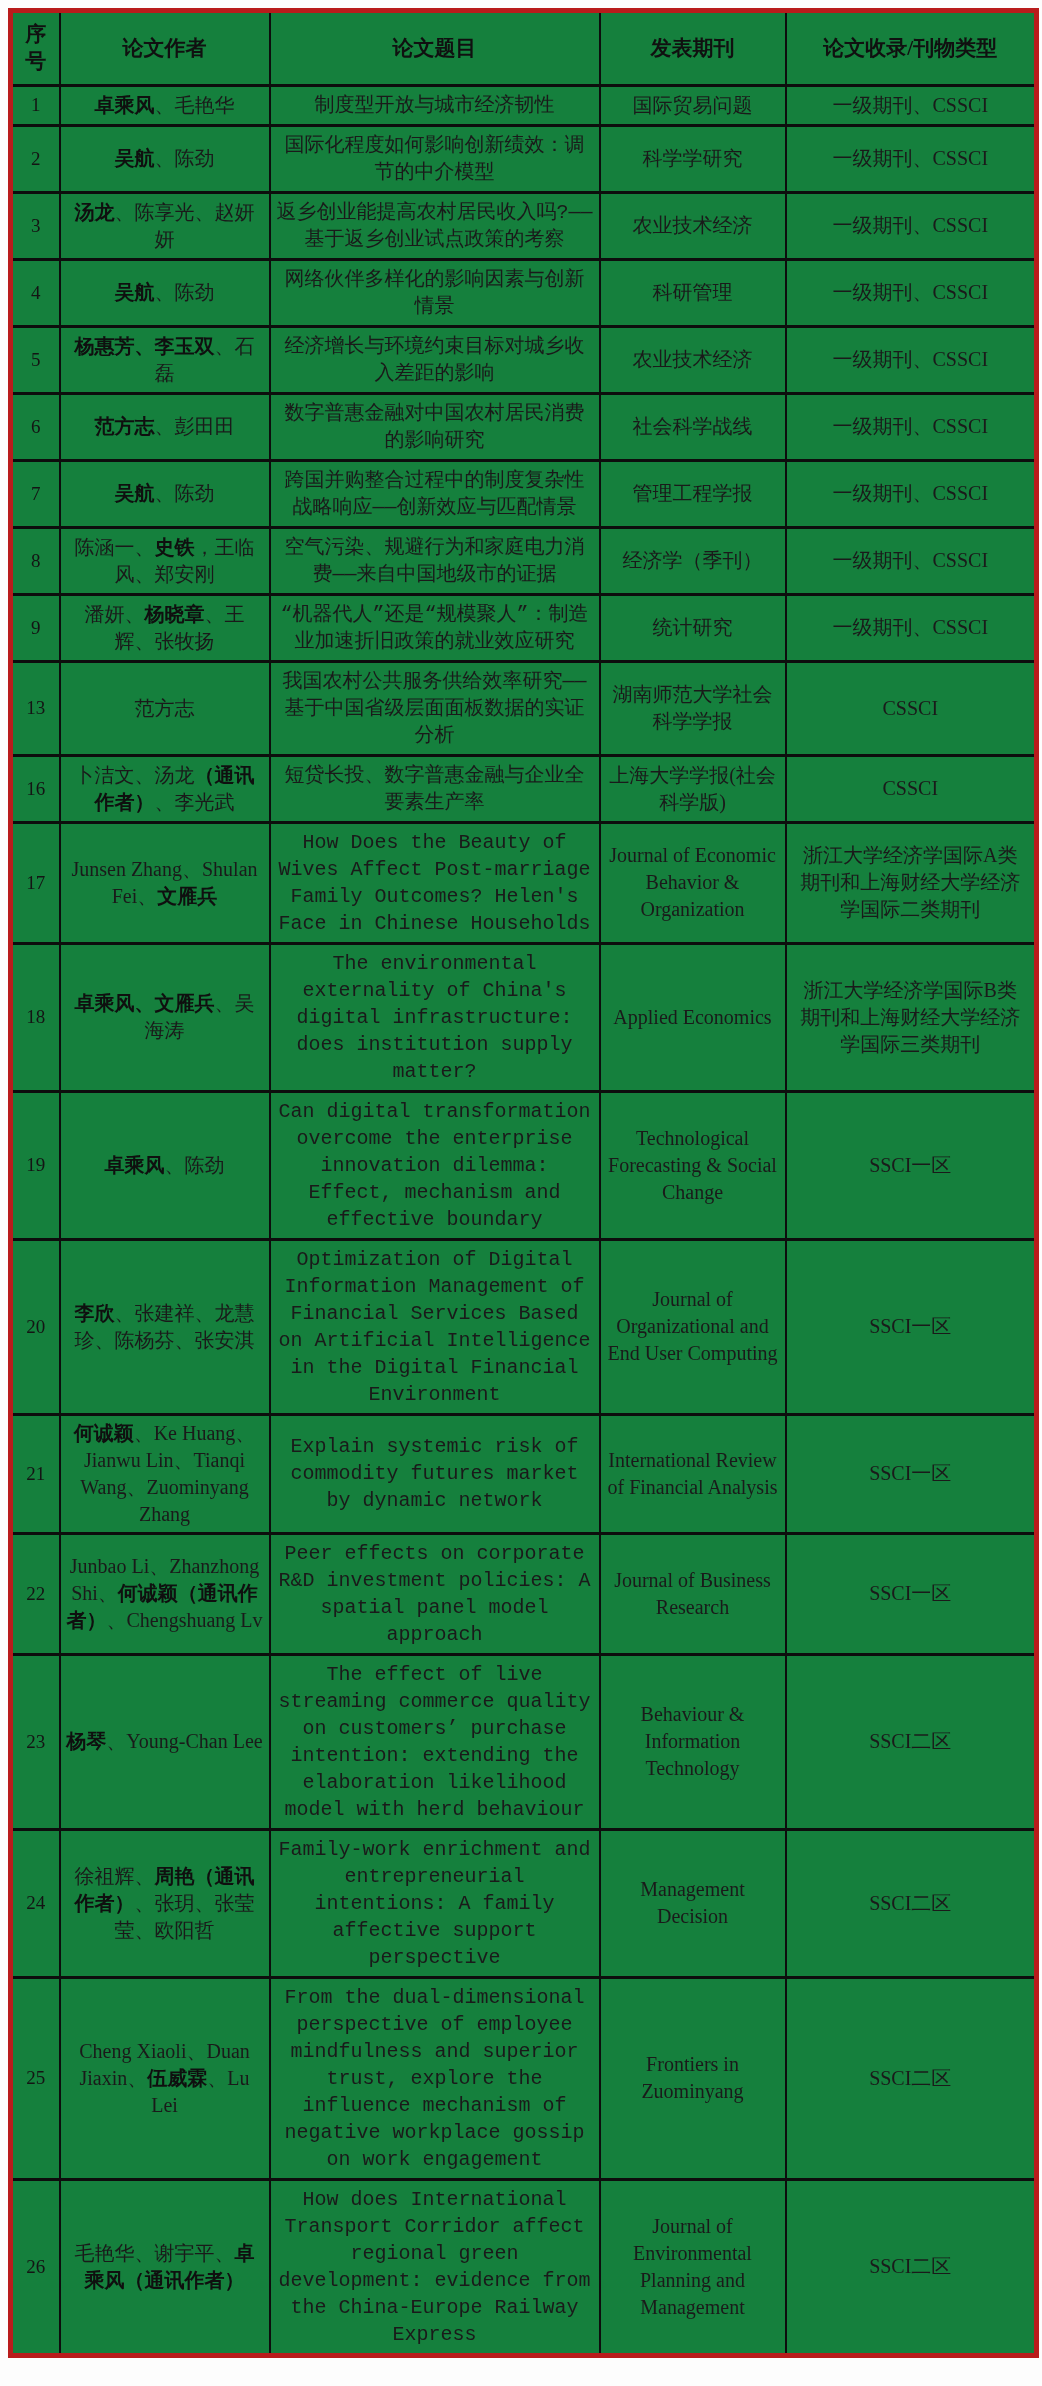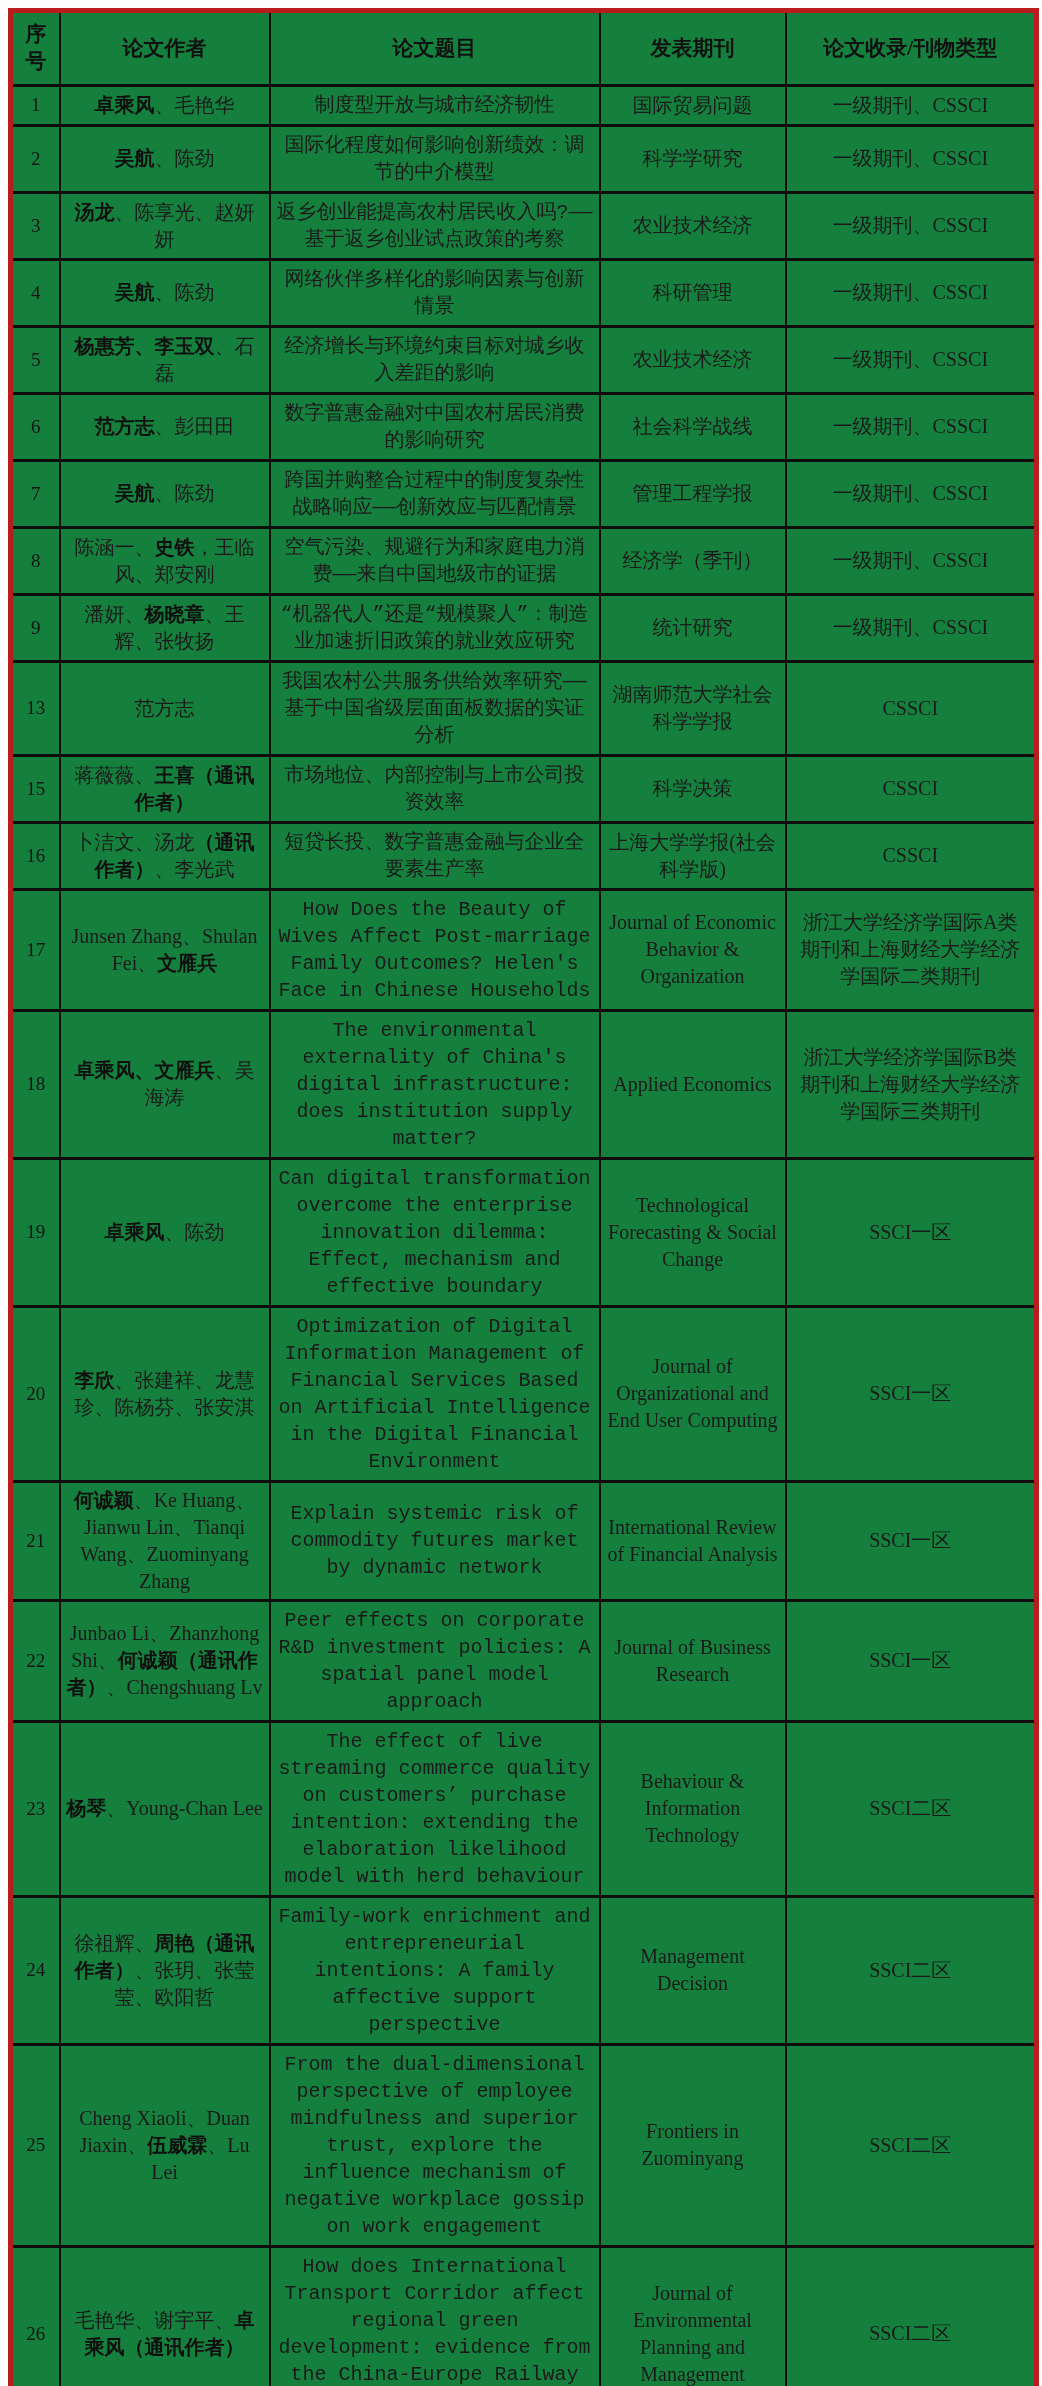--- a/index.html
+++ b/index.html
@@ -145,27 +145,20 @@
           <td class="cell-type">一级期刊、CSSCI</td>
         </tr>
         <tr>
           <td class="cell-no">13</td>
           <td class="cell-authors"><span class="seg-reg">范方志</span></td>
           <td class="cell-title">我国农村公共服务供给效率研究——基于中国省级层面面板数据的实证分析</td>
           <td class="cell-journal">湖南师范大学社会科学学报</td>
           <td class="cell-type">CSSCI</td>
         </tr>
         <tr>
-          <td class="cell-no">15</td>
-          <td class="cell-authors"><span class="seg-reg">蒋薇薇、</span><span class="seg-bold">王喜（通讯作者）</span></td>
-          <td class="cell-title">市场地位、内部控制与上市公司投资效率</td>
-          <td class="cell-journal">科学决策</td>
-          <td class="cell-type">CSSCI</td>
-        </tr>
-        <tr>
           <td class="cell-no">16</td>
           <td class="cell-authors"><span class="seg-reg">卜洁文、汤龙</span><span class="seg-bold">（通讯作者）</span><span class="seg-reg">、李光武</span></td>
           <td class="cell-title">短贷长投、数字普惠金融与企业全要素生产率</td>
           <td class="cell-journal">上海大学学报(社会科学版)</td>
           <td class="cell-type">CSSCI</td>
         </tr>
         <tr>
           <td class="cell-no">17</td>
           <td class="cell-authors"><span class="seg-reg">Junsen Zhang、Shulan Fei、</span><span class="seg-bold">文雁兵</span></td>
           <td class="cell-title">How Does the Beauty of Wives Affect Post-marriage Family Outcomes? Helen's Face in Chinese Households</td>

